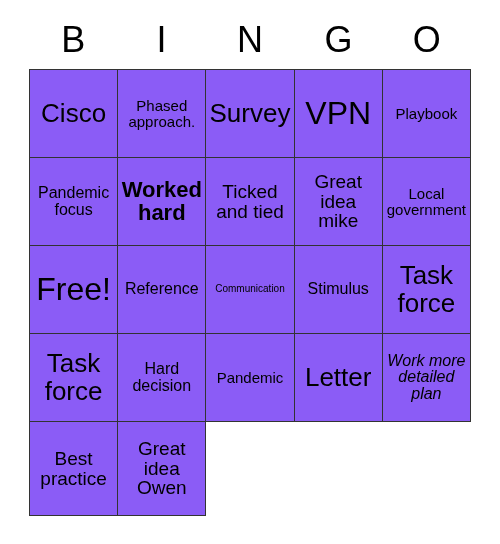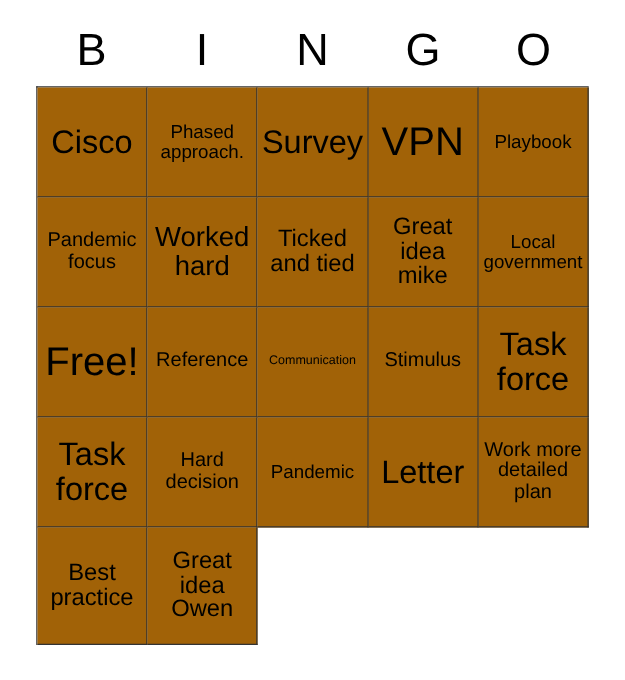--- a/index.html
+++ b/index.html
@@ -55,21 +55,21 @@
   }
   .cell {
     box-sizing: border-box;
     border-right: 1px solid #333333;
     border-bottom: 1px solid #333333;
     display: flex;
     align-items: center;
     justify-content: center;
     padding: 2px 3px;
     overflow: hidden;
-    background: #a16207;
+    background: #8b5cf6;
   }
   .cell-text {
     display: block;
     width: 100%;
     text-align: center;
     line-height: 1.04;
     word-wrap: break-word;
     color: #000000;
   }
   
@@ -109,21 +109,21 @@
     <div class="cell fs-xl" style="border-right-color: rgb(51, 51, 51); border-bottom-color: rgb(51, 51, 51);">
       <span class="cell-text">VPN</span>
     </div>
 
     <div class="cell fs-xxs" style="border-right-color: rgb(51, 51, 51); border-bottom-color: rgb(51, 51, 51);">
       <span class="cell-text">Playbook</span>
     </div>
     <div class="cell fs-xs" style="border-right-color: rgb(51, 51, 51); border-bottom-color: rgb(51, 51, 51);">
       <span class="cell-text">Pandemic focus</span>
     </div>
-    <div class="cell fs-md" style="border-right-color: rgb(51, 51, 51); border-bottom-color: rgb(51, 51, 51);">
+    <div class="cell fs-md" style="border-right-color: rgb(51, 51, 51); border-bottom-color: rgb(51, 51, 51); font-weight: bold;">
       <span class="cell-text">Worked hard</span>
     </div>
     <div class="cell fs-sm" style="border-right-color: rgb(51, 51, 51); border-bottom-color: rgb(51, 51, 51);">
       <span class="cell-text">Ticked and tied</span>
     </div>
     <div class="cell fs-sm" style="border-right-color: rgb(51, 51, 51); border-bottom-color: rgb(51, 51, 51);">
       <span class="cell-text">Great idea mike</span>
     </div>
 
     <div class="cell fs-xxs" style="border-right-color: rgb(51, 51, 51); border-bottom-color: rgb(51, 51, 51);">
@@ -151,21 +151,21 @@
     <div class="cell fs-xs" style="border-right-color: rgb(51, 51, 51); border-bottom-color: rgb(51, 51, 51); justify-content: center;">
       <span class="cell-text">Hard decision</span>
     </div>
 
     <div class="cell fs-xxs" style="border-right-color: rgb(51, 51, 51); border-bottom-color: rgb(51, 51, 51);">
       <span class="cell-text">Pandemic</span>
     </div>
     <div class="cell fs-lg" style="border-right-color: rgb(51, 51, 51); border-bottom-color: rgb(51, 51, 51);">
       <span class="cell-text">Letter</span>
     </div>
-    <div class="cell fs-xs" style="border-right-color: rgb(51, 51, 51); border-bottom-color: rgb(51, 51, 51);">
+    <div class="cell fs-xs" style="border-right-color: rgb(51, 51, 51); border-bottom-color: rgb(51, 51, 51); font-style: italic;">
       <span class="cell-text">Work more detailed plan</span>
     </div>
     <div class="cell fs-sm" style="border-right-color: rgb(51, 51, 51); border-bottom-color: rgb(51, 51, 51);">
       <span class="cell-text">Best practice</span>
     </div>
     <div class="cell fs-sm" style="border-right-color: rgb(51, 51, 51); border-bottom-color: rgb(51, 51, 51);">
       <span class="cell-text">Great idea Owen</span>
     </div>
 
   </div>

